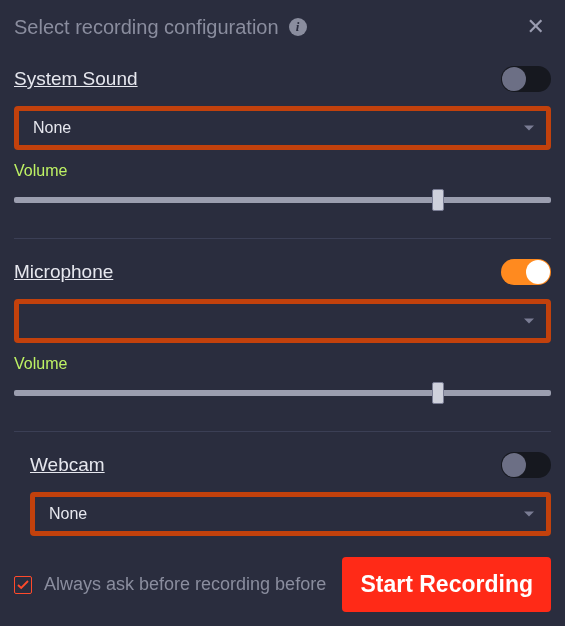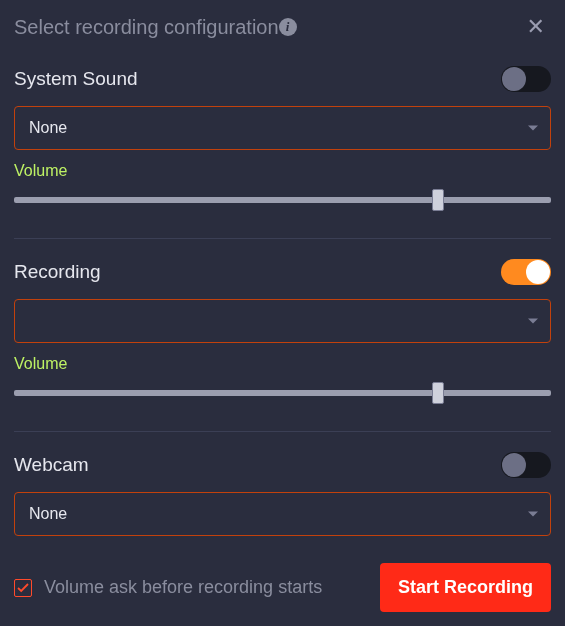--- a/index.html
+++ b/index.html
@@ -17,20 +17,21 @@
   }
   .header {
     display: flex;
     align-items: center;
     justify-content: space-between;
     margin-bottom: 26px;
   }
   .header-left {
     display: flex;
     align-items: center;
+    gap: 10px;
   }
   .title {
     font-size: 20px;
     color: #8a8d9e;
     font-weight: 400;
   }
   .info-icon {
     width: 18px;
     height: 18px;
     border-radius: 50%;
@@ -57,20 +58,21 @@
   .section-row {
     display: flex;
     align-items: center;
     justify-content: space-between;
     margin-bottom: 14px;
   }
   .section-label {
     font-size: 19px;
     color: #e6e7ee;
     font-weight: 400;
+    text-decoration: underline;
   }
   .toggle {
     width: 50px;
     height: 26px;
     border-radius: 13px;
     position: relative;
     cursor: pointer;
     background: #16181f;
   }
   .toggle .knob {
@@ -90,21 +92,21 @@
     background: #ff8a1f;
   }
   .toggle.on .knob {
     background: #ffffff;
     left: 25px;
   }
   .select {
     width: 100%;
     height: 44px;
     background: transparent;
-    border: 1px solid #c2410c;
+    border: 5px solid #c2410c;
     border-radius: 4px;
     color: #e6e7ee;
     padding: 0 40px 0 14px;
     font-size: 16px;
     display: flex;
     align-items: center;
     position: relative;
     cursor: pointer;
   }
   .select .caret {
@@ -180,21 +182,21 @@
   .check-label {
     font-size: 18px;
     color: #8a8d9e;
   }
   .start-btn {
     background: #ff2a17;
     color: #ffffff;
     border: none;
     border-radius: 4px;
     padding: 14px 18px;
-    font-size: 18px;
+    font-size: 23px;
     font-weight: 600;
     cursor: pointer;
   }
 </style>
 </head>
 <body>
 
 <div class="panel">
 
   <div class="header">
@@ -220,38 +222,38 @@
     <div class="slider">
       <div class="track"></div>
       <div class="thumb" style="left:79%"></div>
     </div>
   </div>
 
   <div class="divider"></div>
 
   <div class="section">
     <div class="section-row">
-      <span class="section-label">Recording</span>
+      <span class="section-label">Microphone</span>
       <div class="toggle on">
           <div class="knob"></div>
         </div>
     </div>
     <div class="select">
       <span class="caret"></span>
     </div>
     <div class="vol-label">Volume</div>
     <div class="slider">
       <div class="track"></div>
       <div class="thumb" style="left:79%"></div>
     </div>
   </div>
 
   <div class="divider"></div>
 
-  <div class="section" style="margin-bottom:10px;">
+  <div class="section" style="margin-bottom:10px;margin-left:16px;">
     <div class="section-row">
       <span class="section-label">Webcam</span>
       <div class="toggle off">
           <div class="knob"></div>
         </div>
     </div>
     <div class="select">
       <span>None</span>
       <span class="caret"></span>
     </div>
@@ -259,16 +261,16 @@
 
 </div>
 
 <div class="footer">
   <div class="check-row">
     <span class="checkbox">
       <svg width="12" height="10" viewBox="0 0 12 10">
         <path d="M1 5 L4.2 8 L11 1" stroke="#ff4a2b" stroke-width="1.8" fill="none"></path>
       </svg>
     </span>
-    <span class="check-label">Volume ask before recording starts</span>
+    <span class="check-label">Always ask before recording before</span>
   </div>
   <button class="start-btn">Start Recording</button>
 </div>
 
 </body></html>

